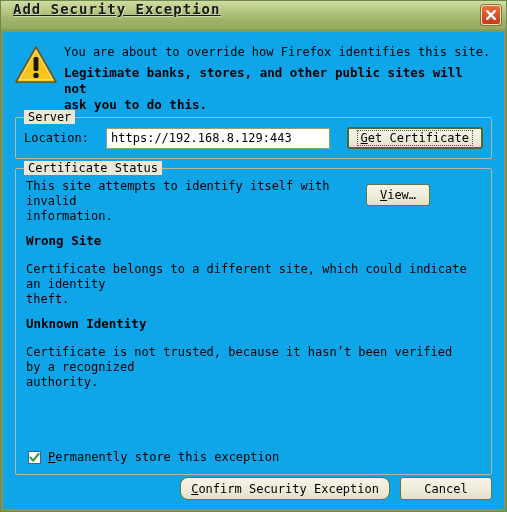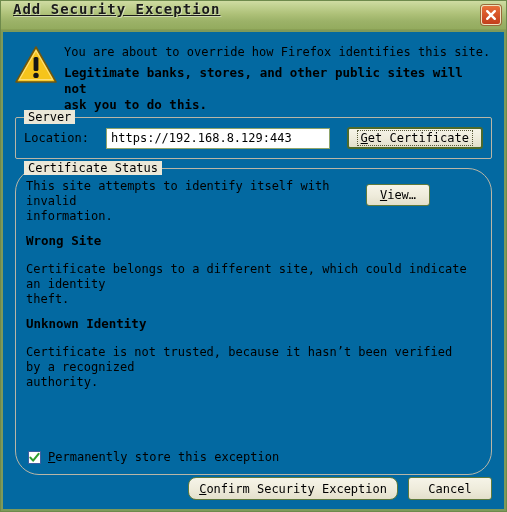--- a/index.html
+++ b/index.html
@@ -70,21 +70,21 @@
   .close-x {
     display: block;
     width: 14px;
     height: 14px;
   }
 
   
   .client {
     flex: 1 1 auto;
     margin: 2px;
-    background: #0369a1;
+    background: #0ea5e9;
     position: relative;
     box-sizing: border-box;
     padding: 0;
     overflow: hidden;
   }
 
   
   .warn-row {
     display: flex;
     align-items: flex-start;
@@ -193,21 +193,20 @@
   #get-cert-btn {
     flex: 0 0 auto;
     margin-left: 8px;
     height: 22px;
   }
 
   
   #cert-group {
     height: 307px;
     padding: 9px 22px 8px 10px;
-    border-radius: 24px;
   }
   .cert-top {
     display: flex;
     align-items: flex-start;
   }
   .cert-top-text {
     flex: 1 1 auto;
     font-size: 12px;
     color: #000;
     line-height: 15px;
@@ -265,21 +264,21 @@
   
   .footer {
     position: absolute;
     right: 12px;
     bottom: 9px;
     display: flex;
     align-items: center;
     gap: 10px;
   }
   #confirm-btn { height: 23px; padding: 0 10px; border-radius: 8px; }
-  #cancel-btn  { height: 23px; width: 84px; }
+  #cancel-btn  { height: 23px; width: 92px; }
 
   u.ak { text-decoration: underline; }
 </style>
 </head>
 <body>
 
 <div class="window">
 
   <div class="titlebar">
     <div class="titlebar-text">Add Security Exception</div>

